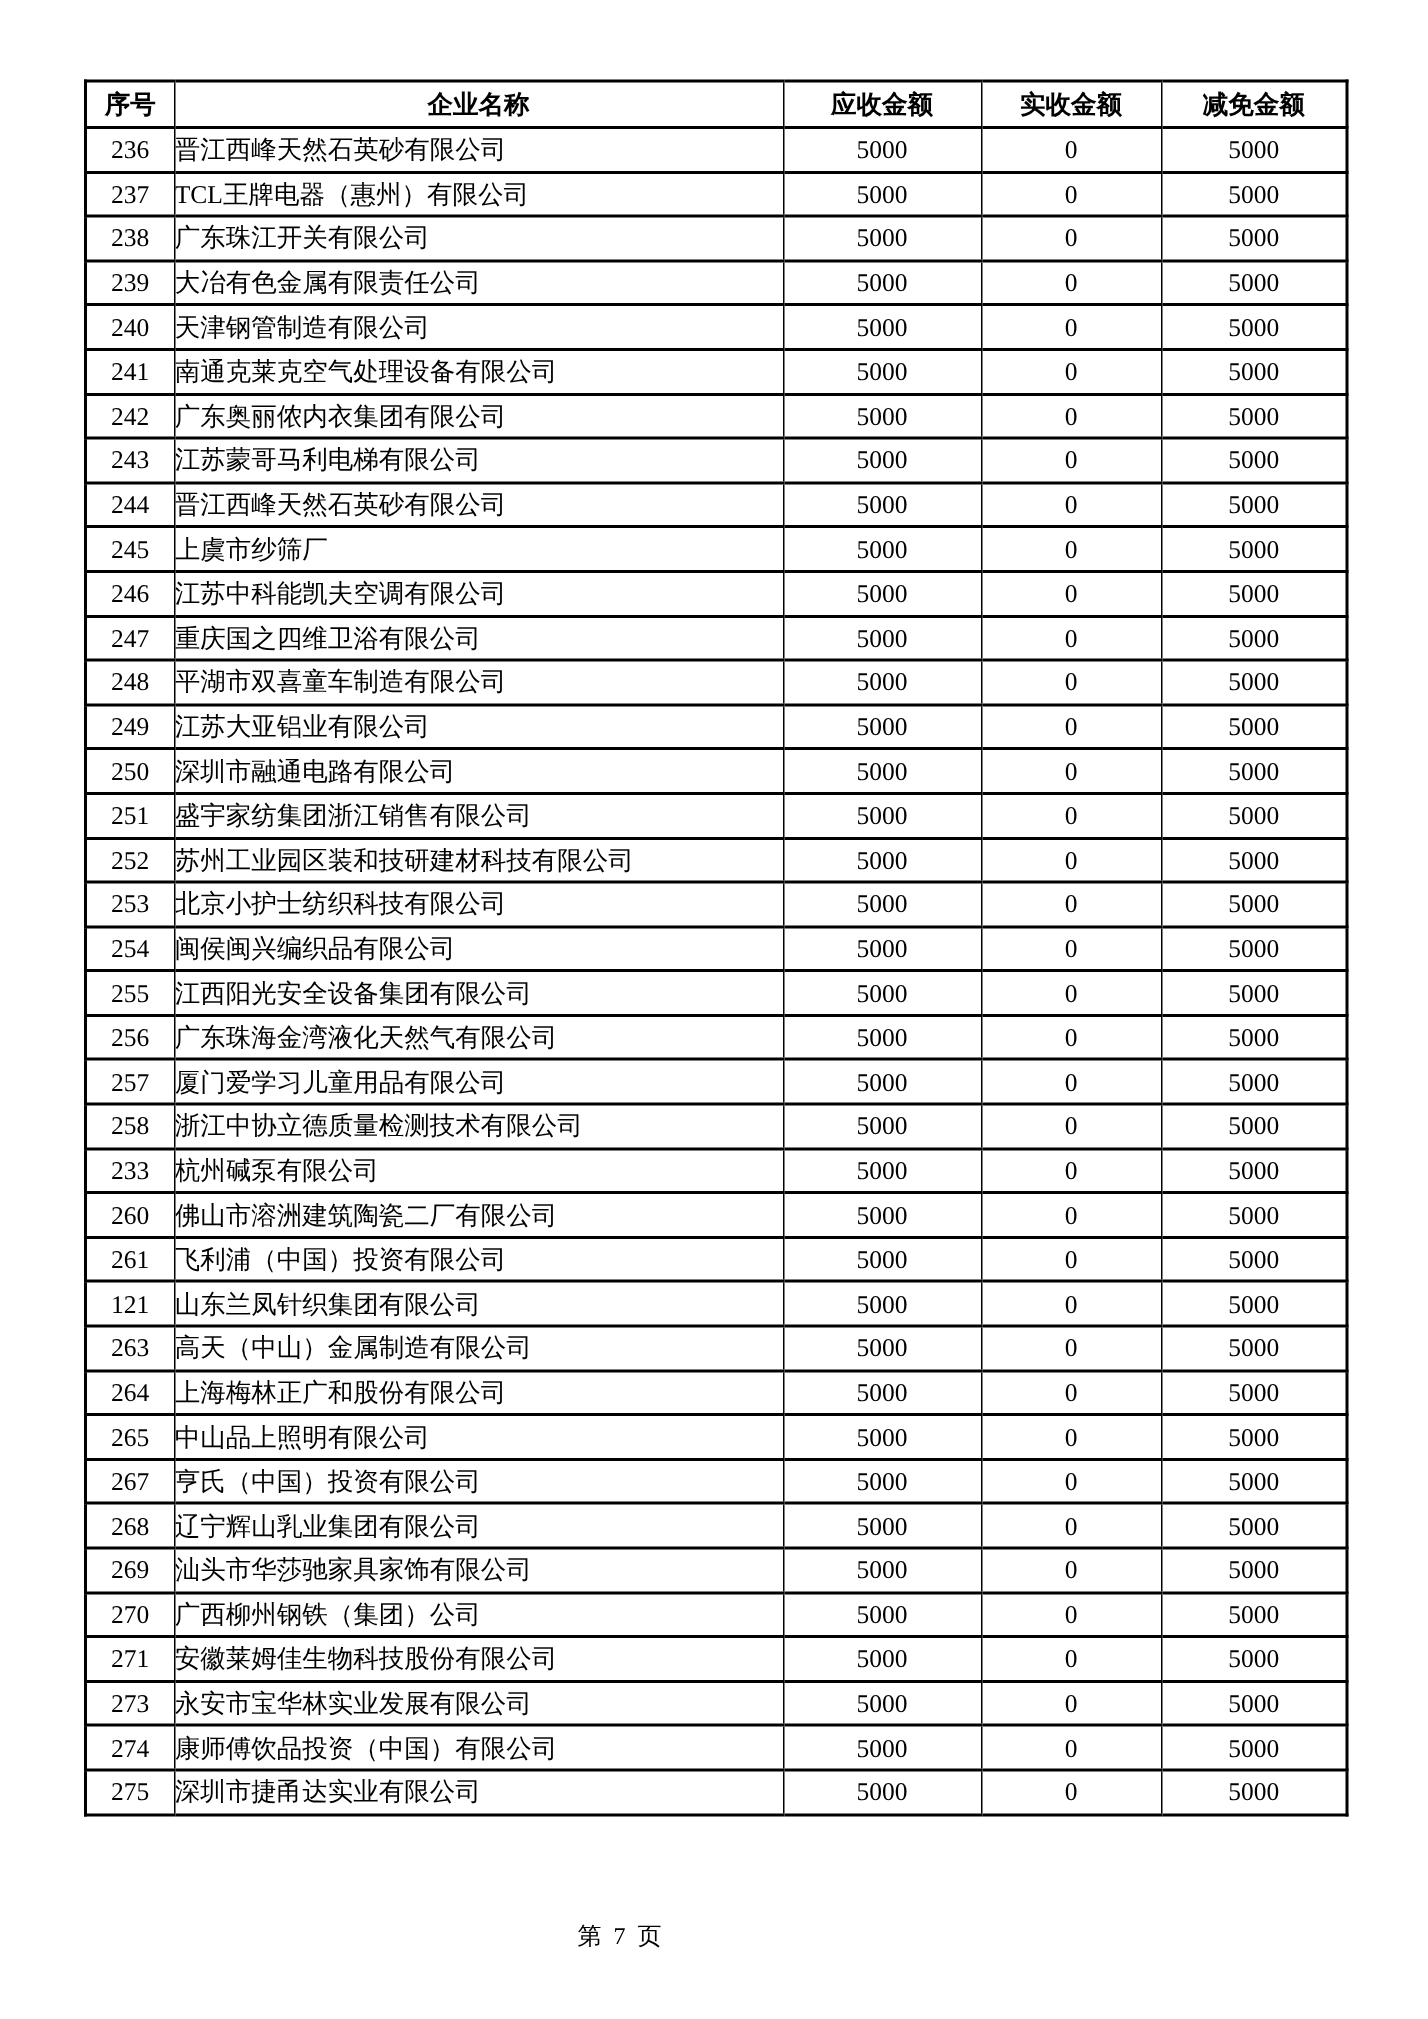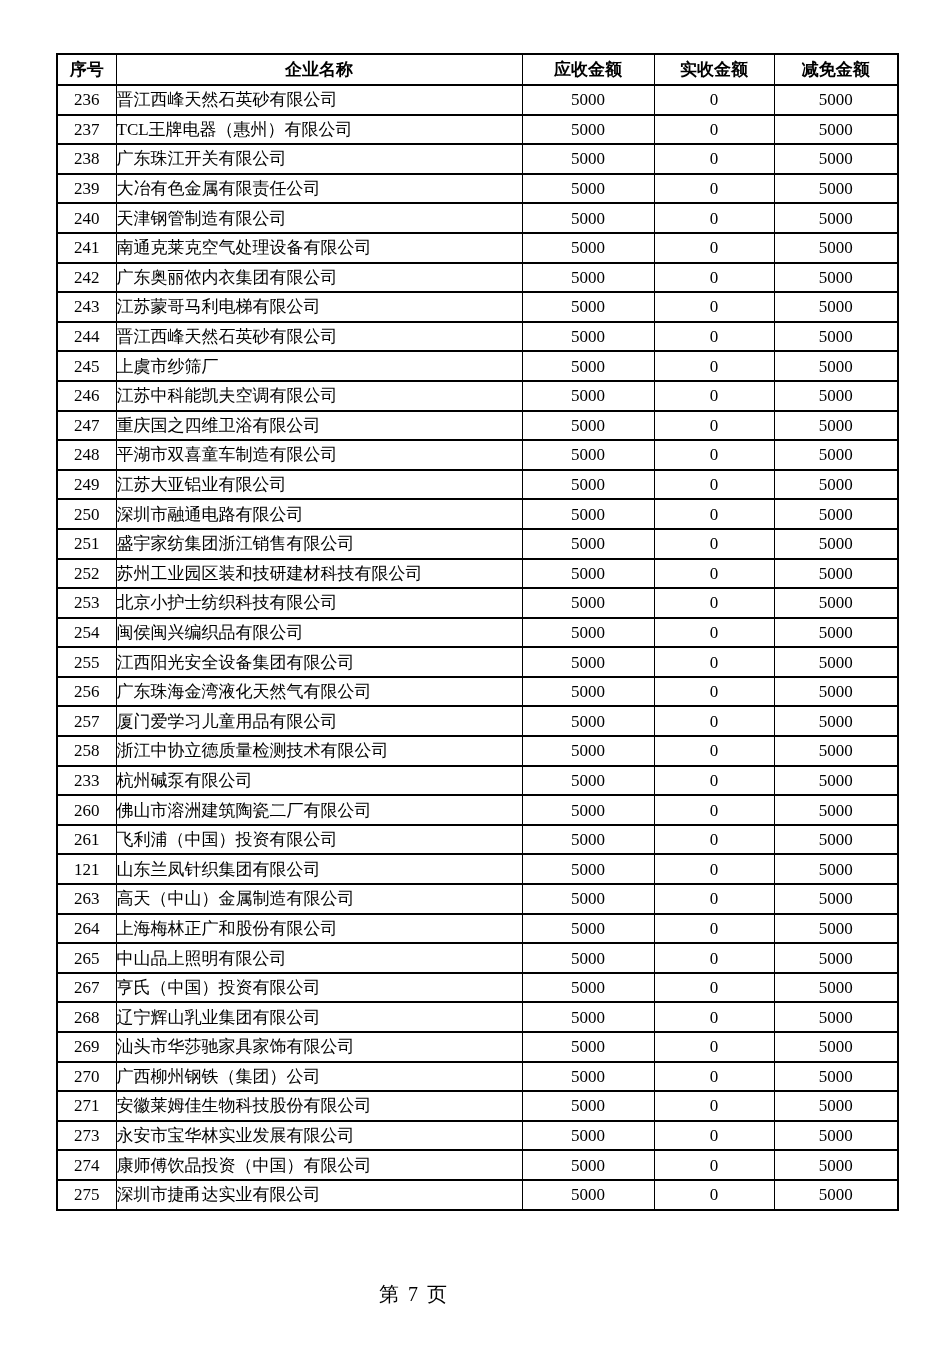--- a/index.html
+++ b/index.html
@@ -63,21 +63,21 @@
     text-align: left;
     padding-left: 7px;
     font-size: 16px;
   }
   .footer {
     position: absolute;
     left: 0;
     top: 1281px;
     width: 828px;
     text-align: center;
-    font-size: 20px;
+    font-size: 16px;
     letter-spacing: 2px;
   }
 </style>
 </head>
 <body>
 
 <div class="page">
 
   <table class="report">
     <colgroup>

